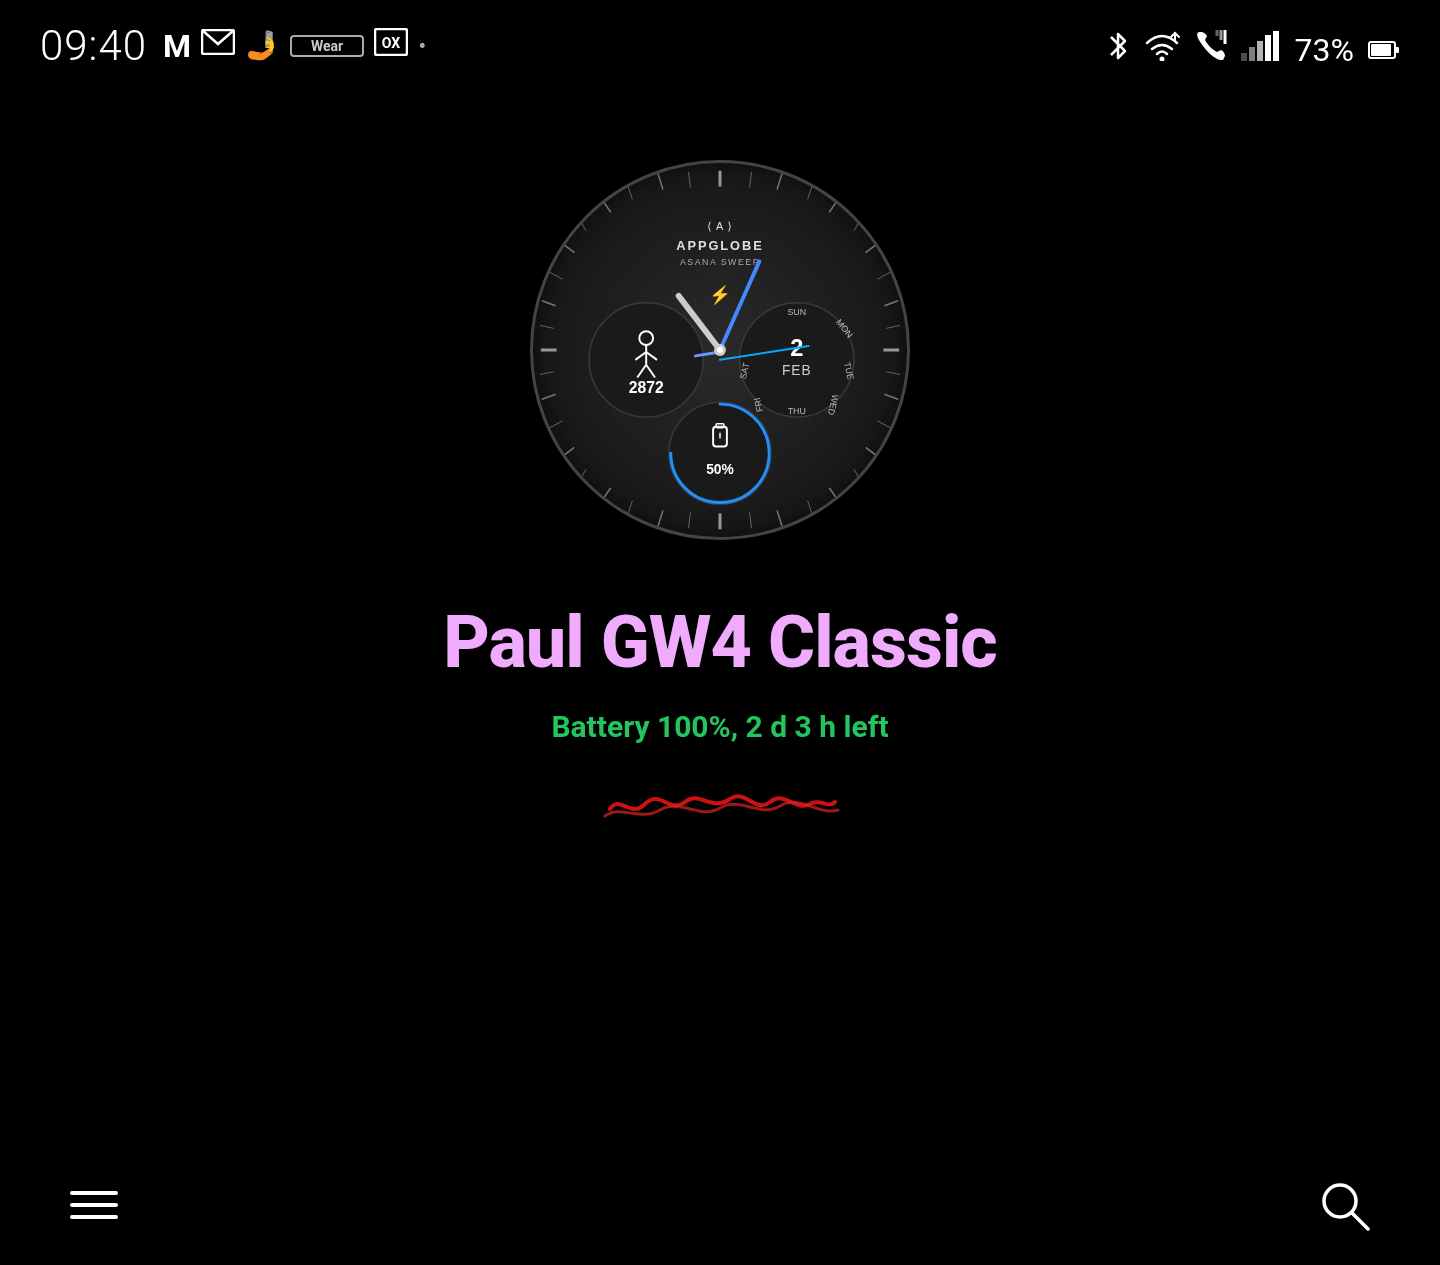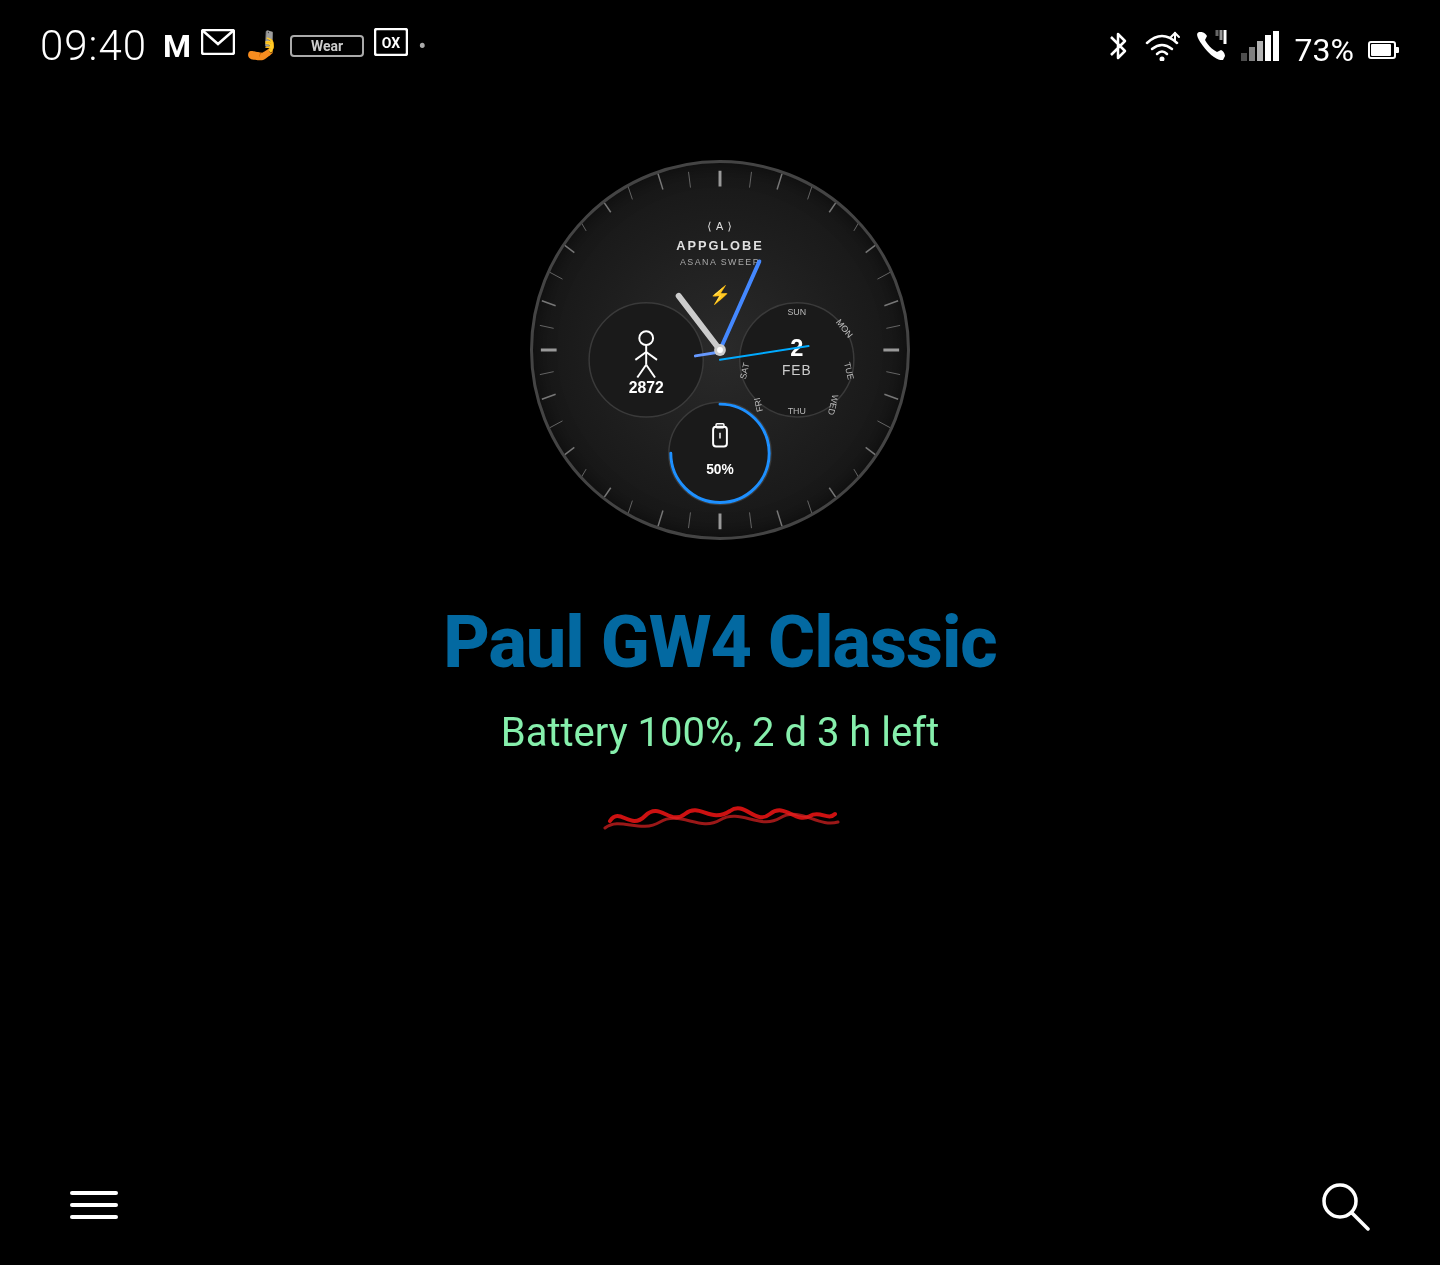--- a/index.html
+++ b/index.html
@@ -89,31 +89,31 @@
       border: 3px solid #444;
       position: relative;
       overflow: hidden;
       box-shadow: 0 0 40px rgba(0,0,0,0.8), inset 0 0 20px rgba(0,0,0,0.5);
     }
 
     
     .device-name {
       font-size: 72px;
       font-weight: 800;
-      color: #0369a1;
+      color: #f0abfc;
       text-align: center;
       letter-spacing: -1px;
       margin-bottom: 24px;
     }
 
     .battery-status {
-      font-size: 40px;
-      color: #86efac;
+      font-size: 30px;
+      color: #22c55e;
       text-align: center;
-      font-weight: 400;
+      font-weight: 700;
       margin-bottom: 20px;
     }
 
     
     .scribble {
       margin-top: 10px;
     }
 
     
     .bottom-nav {

